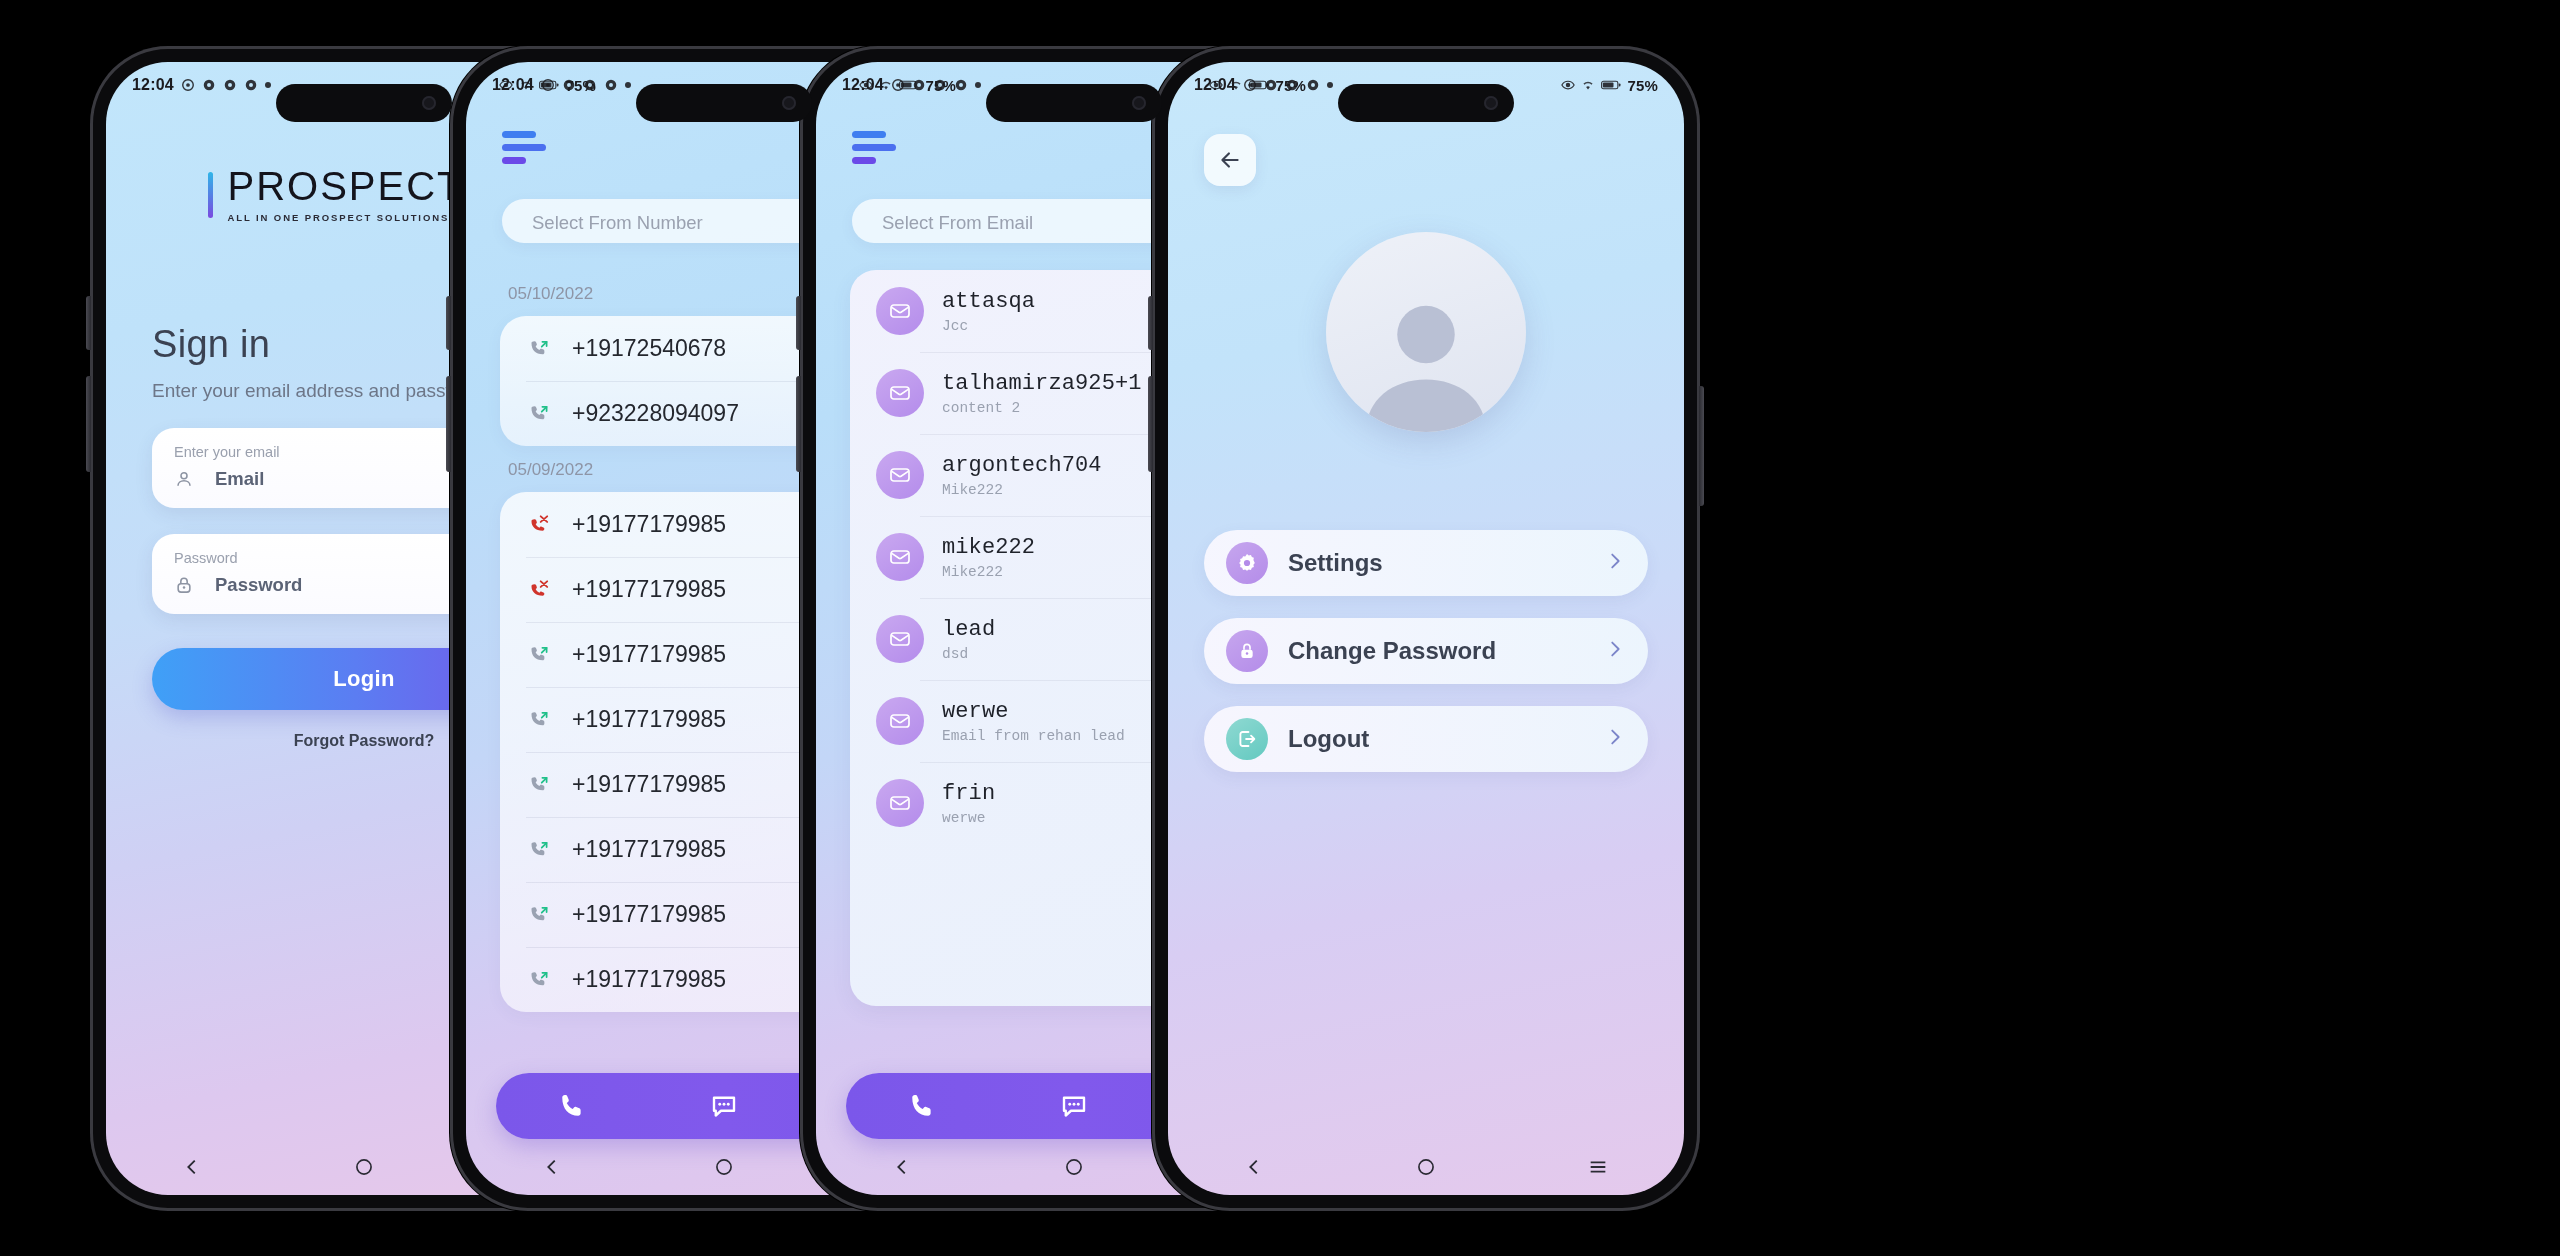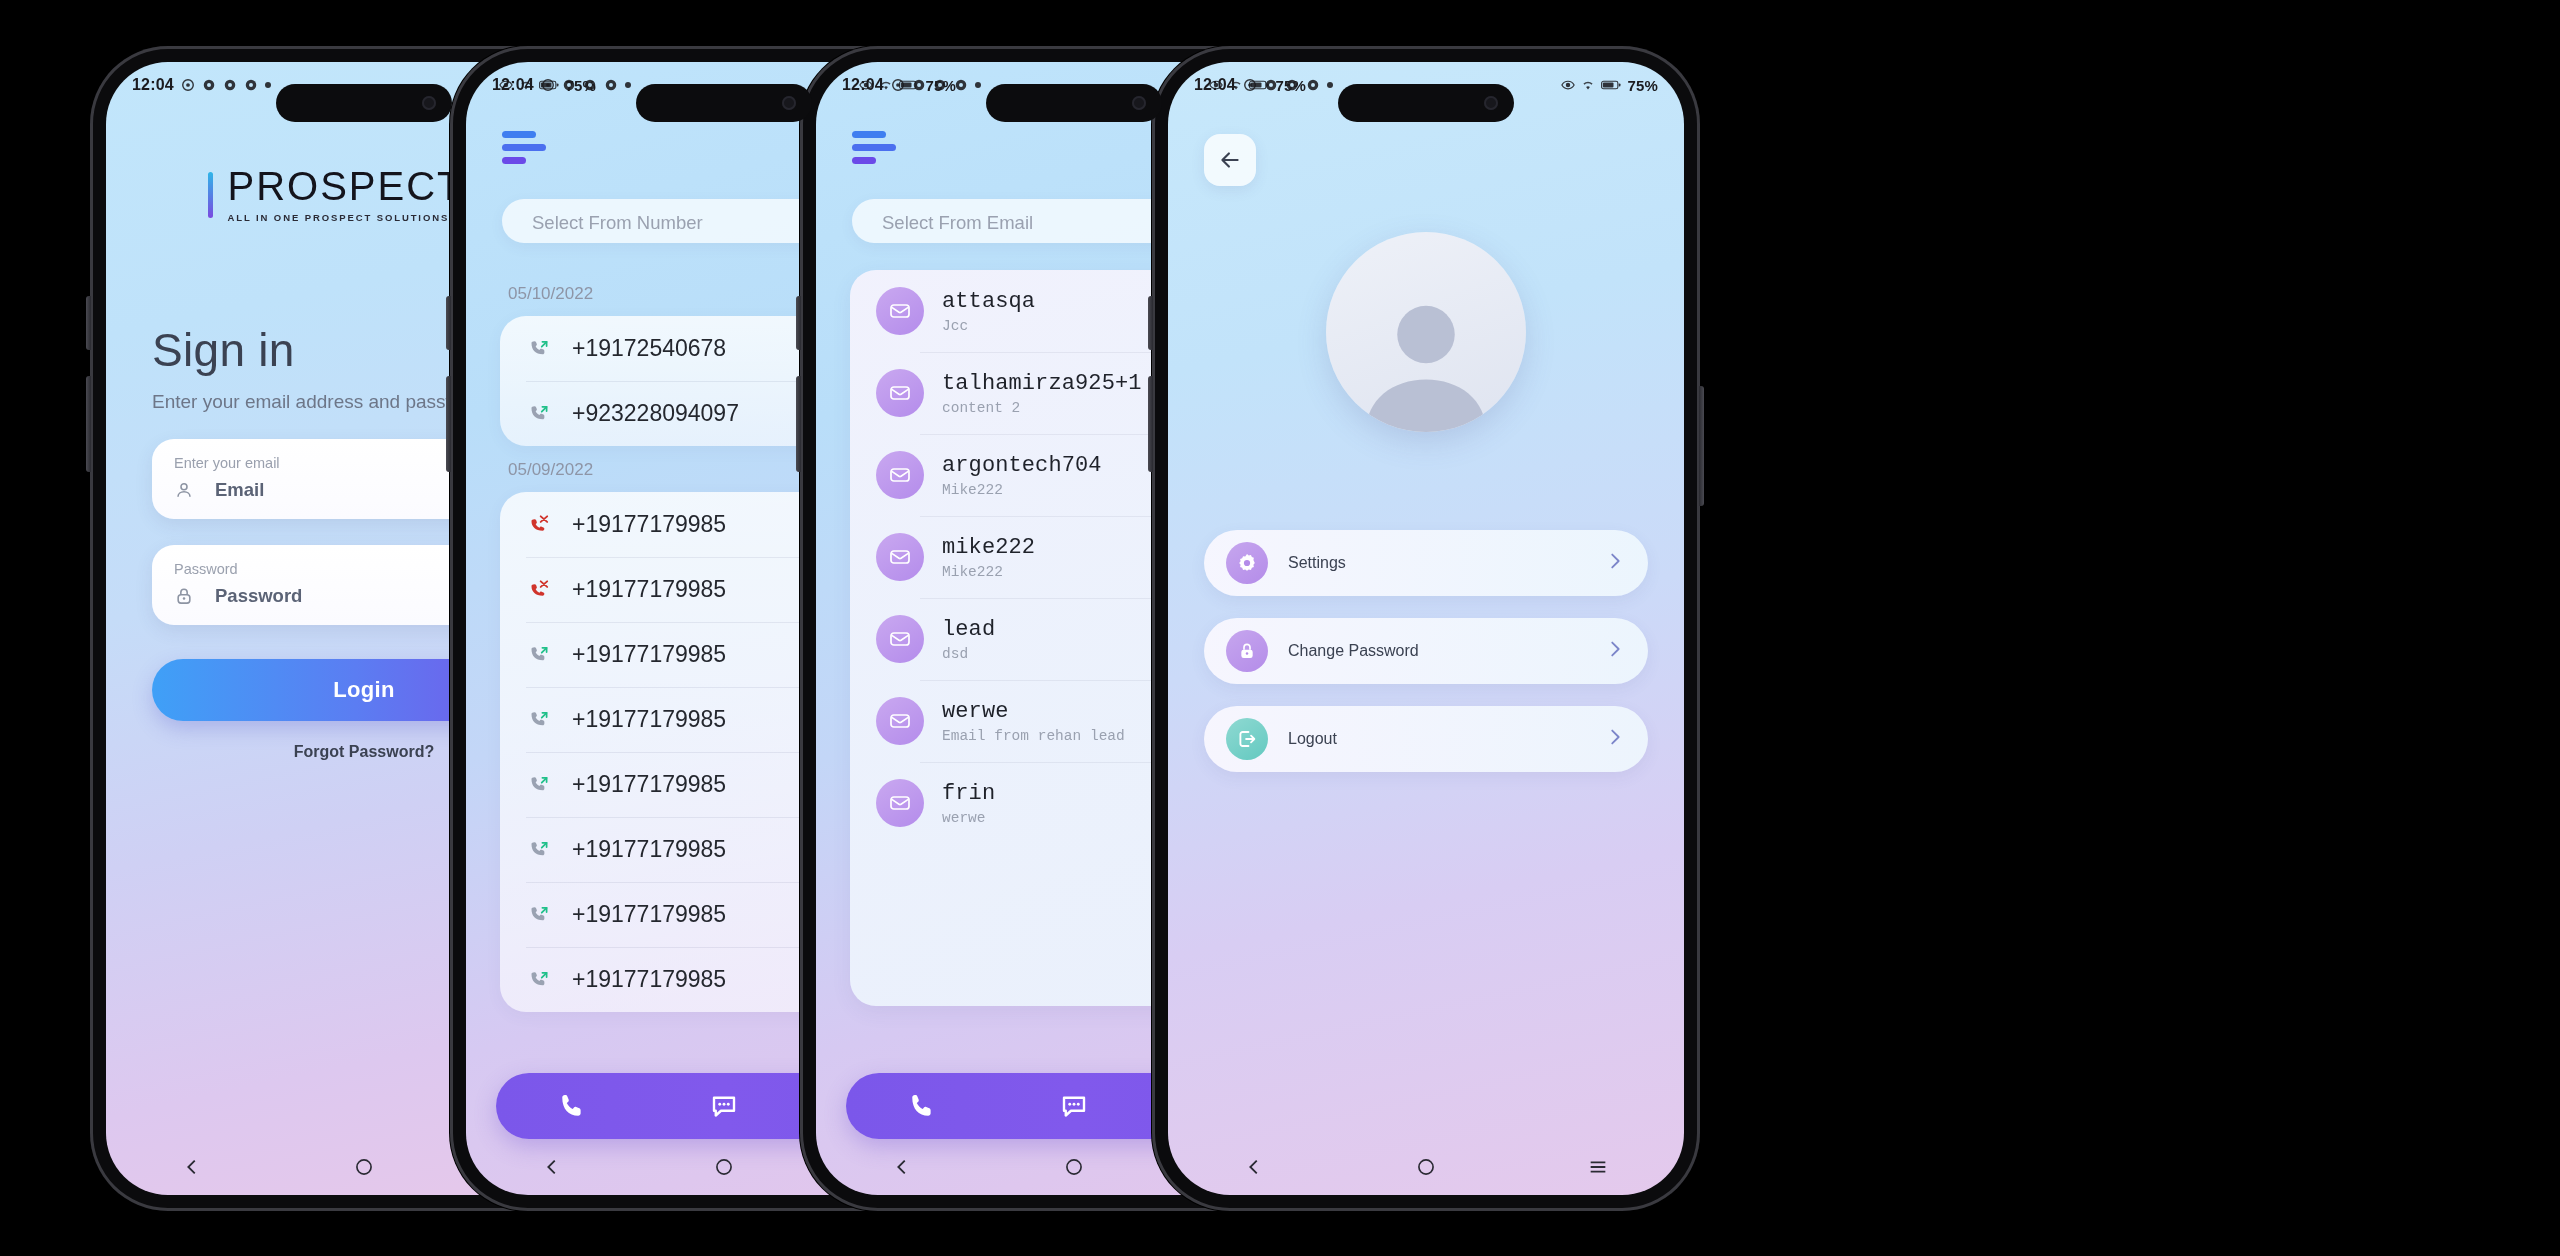--- a/index.html
+++ b/index.html
@@ -87,21 +87,21 @@
   .logo-x { position:relative; width:62px; height:56px; margin-left:-6px; }
   .logo-x i { position:absolute; display:block; height:11px; width:62px; border-radius:2px; top:22px; left:0;}
   .logo-x i.a { background:linear-gradient(90deg,#6b3fd6,#8b5bf0); transform:rotate(-42deg); }
   .logo-x i.b { background:linear-gradient(90deg,#2a9fe6,#4a78e8); transform:rotate(42deg); }
   .logo-x i.c { height:4px; width:26px; top:14px; left:2px; opacity:.55;
     background:linear-gradient(90deg,#8aa7d8,#b9c9e8); transform:rotate(-42deg); }
   .logo-x i.d { height:4px; width:22px; top:38px; left:4px; opacity:.5;
     background:linear-gradient(90deg,#8aa7d8,#b9c9e8); transform:rotate(42deg); }
 
   .login-body { padding: 0 46px; margin-top: 100px; }
-  .signin-title { font-size: 46px; color:#3b4252; font-weight:400; letter-spacing:.3px; }
+  .signin-title { font-size: 38px; color:#3b4252; font-weight:400; letter-spacing:.3px; }
   .signin-sub { font-size:19px; color:#6d7688; margin-top:14px; font-weight:400; }
 
   .field {
     margin-top: 26px;
     background: linear-gradient(180deg,#ffffff,#fbfbff);
     border-radius: 22px;
     padding: 16px 22px 18px 22px;
     box-shadow: 0 6px 18px rgba(70,70,120,.10);
     position: relative;
   }
@@ -218,21 +218,21 @@
     box-shadow: 0 10px 30px rgba(90,90,150,.18); }
   .menu-wrap { margin-top: 98px; padding: 0 36px; }
   .menurow { height:66px; border-radius:34px; margin-bottom:22px;
     background: linear-gradient(100deg, rgba(250,248,255,.92), rgba(240,249,254,.88));
     display:flex; align-items:center; padding: 0 22px; cursor:pointer;
     box-shadow: 0 5px 16px rgba(80,80,140,.08); }
   .menu-ico { width:42px; height:42px; border-radius:50%; flex:none;
     display:flex; align-items:center; justify-content:center; }
   .menu-ico.purple { background: linear-gradient(145deg,#c6a6ee,#b48ce9); }
   .menu-ico.teal { background: linear-gradient(145deg,#8fd9d2,#63c9c0); }
-  .menu-label { flex:1; margin-left:20px; font-size:16px; color:#3b4252; }
+  .menu-label { flex:1; margin-left:20px; font-size:24px; color:#3b4252;font-weight:bold; }
   .chev { color:#7b85c9; }
 </style>
 </head>
 <body>
 
 <div class="stage">
 
   <div class="phone" style="left:90px; top:46px;">
     <div class="btn-right"></div>
     <div class="screen login">

